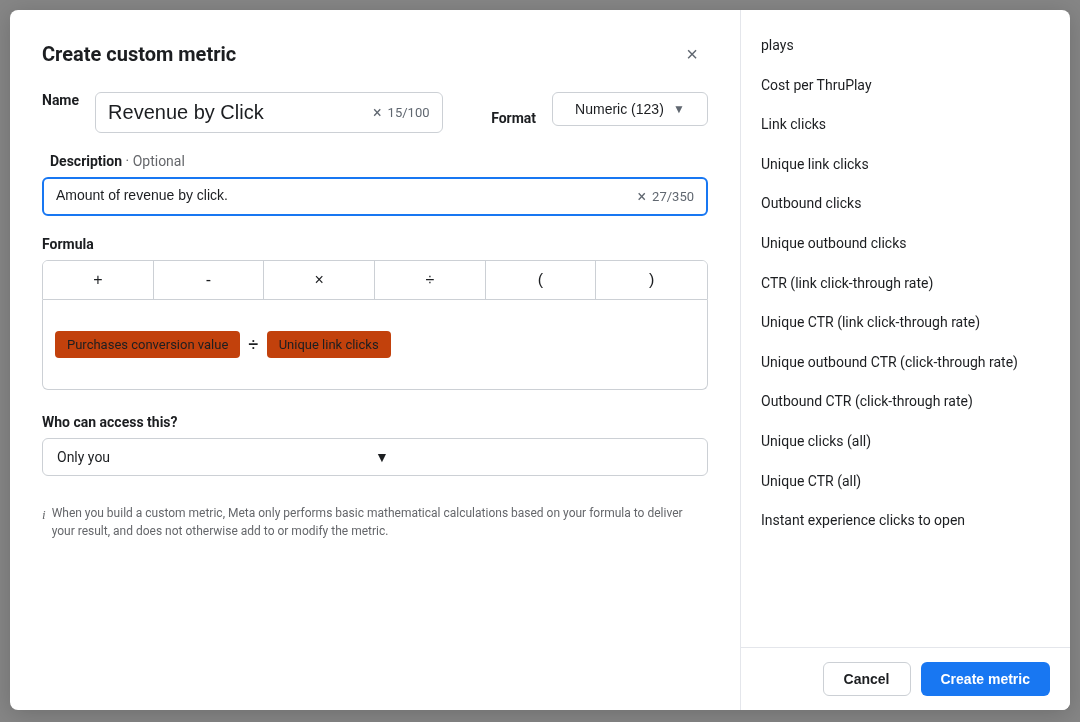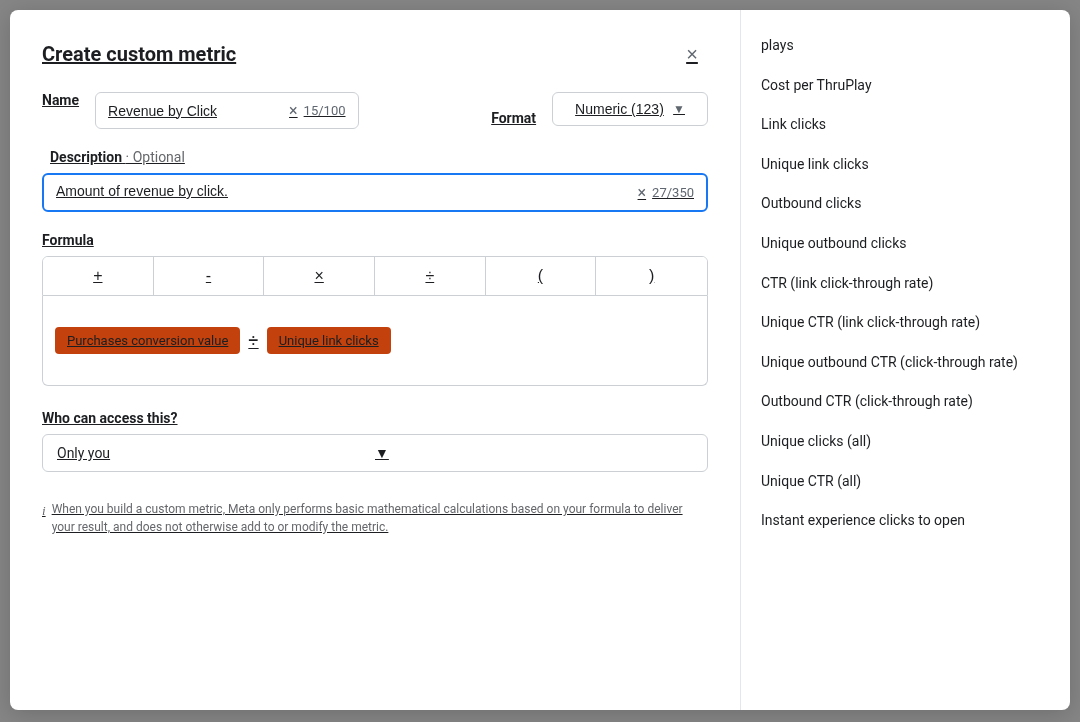--- a/index.html
+++ b/index.html
@@ -34,21 +34,20 @@
       box-shadow: 0 4px 24px rgba(0,0,0,0.18);
       display: flex;
       overflow: hidden;
     }
     .modal-left {
       flex: 0 0 730px;
       padding: 28px 32px 24px 32px;
       display: flex;
       flex-direction: column;
       overflow-y: auto;
-      text-decoration: underline;
     }
     .modal-right {
       flex: 1;
       border-left: 1px solid #e4e6eb;
       padding: 16px 0 0 0;
       overflow-y: auto;
       position: relative;
     }
     .modal-header {
       display: flex;
@@ -102,21 +101,21 @@
       align-items: center;
       border: 1px solid #ccd0d5;
       border-radius: 6px;
       background: #fff;
       padding: 8px 12px;
     }
     .input-wrapper input {
       border: none;
       outline: none;
       flex: 1;
-      font-size: 14px;
+      font-size: 20px;
       color: #1c1e21;
       background: transparent;
     }
     .input-meta {
       display: flex;
       align-items: center;
       gap: 6px;
       color: #606770;
       font-size: 13px;
       white-space: nowrap;
@@ -387,16 +386,20 @@
         <li>Outbound clicks</li>
         <li>Unique outbound clicks</li>
         <li>CTR (link click-through rate)</li>
         <li>Unique CTR (link click-through rate)</li>
         <li>Unique outbound CTR (click-through rate)</li>
         <li>Outbound CTR (click-through rate)</li>
         <li>Unique clicks (all)</li>
         <li>Unique CTR (all)</li>
         <li>Instant experience clicks to open</li>
       </ul>
+      <div class="modal-footer">
+        <button class="btn-cancel">Cancel</button>
+        <button class="btn-create">Create metric</button>
+      </div>
     </div>
 
   </div>
 </div>
 
 </body></html>

